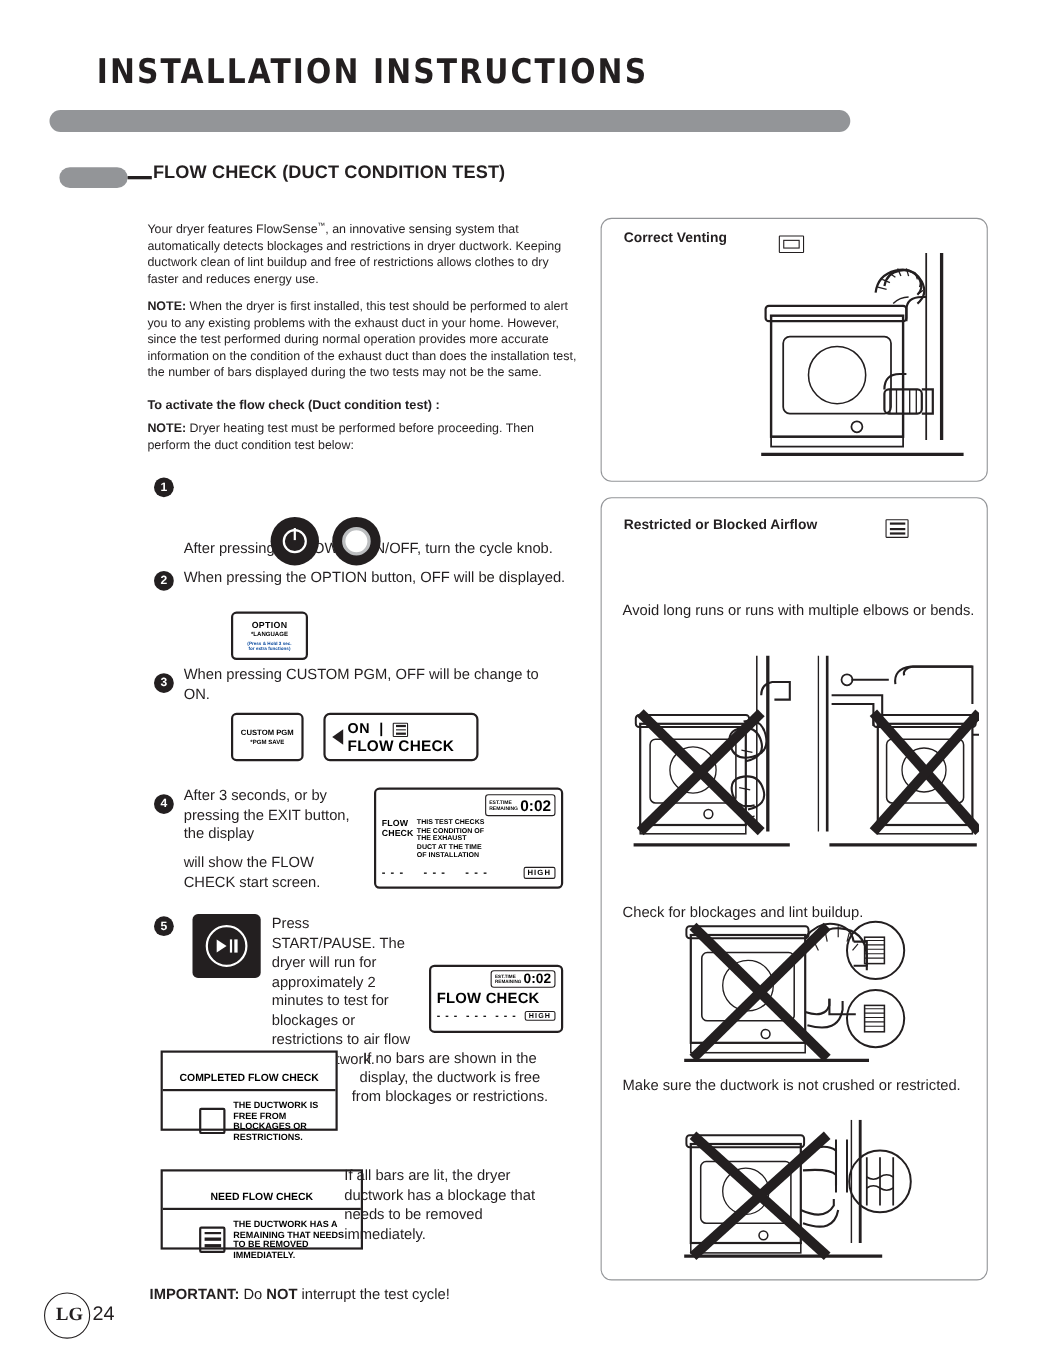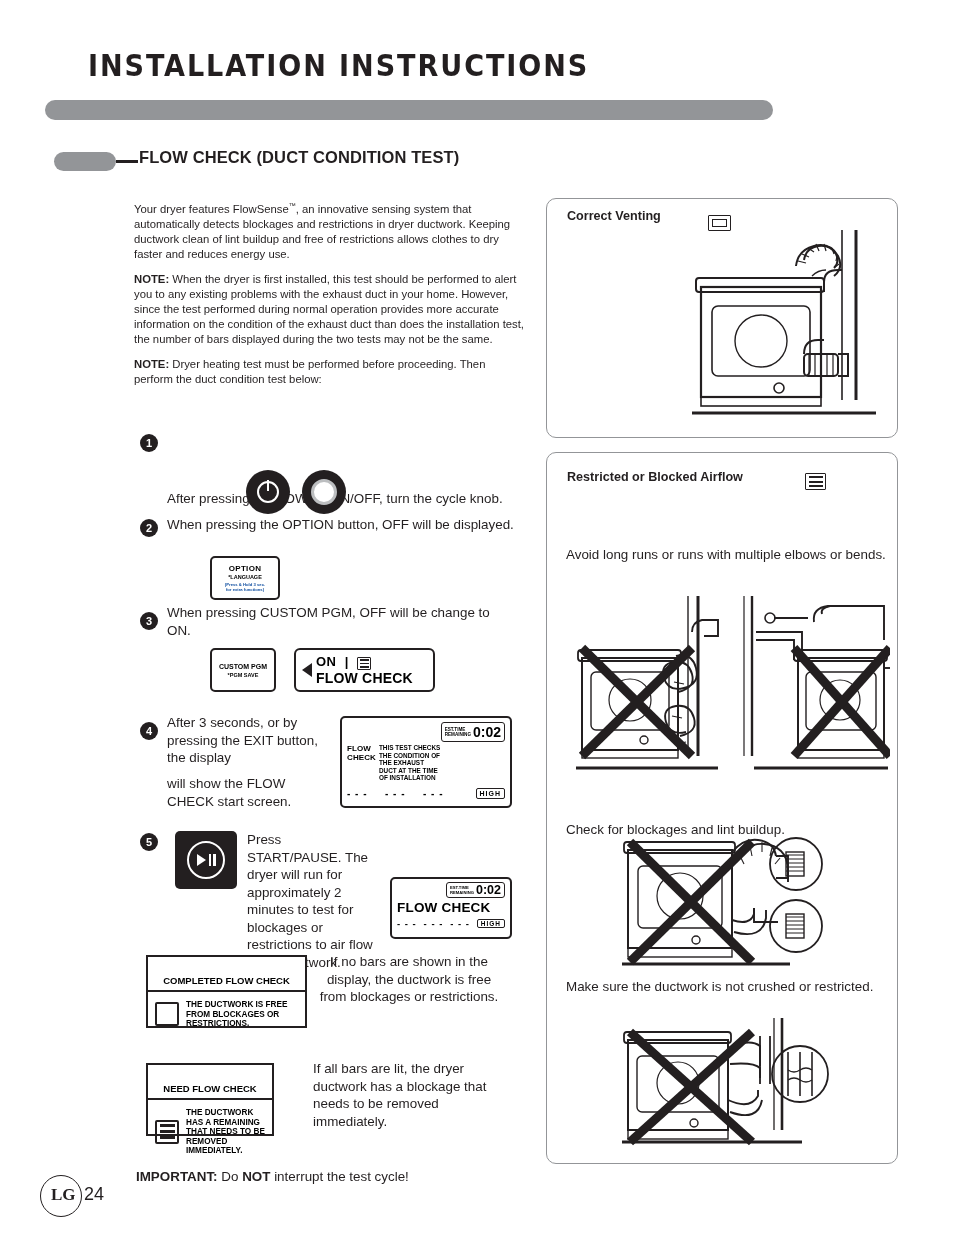--- a/index.html
+++ b/index.html
@@ -227,21 +227,21 @@
   .startbtn .pause b { display:block; width:2.5px; height:12px; background:#fff;}
 
   
   .rpanel {
     position:absolute; border:2px solid #231f20; background:#fff;
   }
   .rpanel .hdr {
     border-bottom:2px solid #231f20;
     font-size:9.5px; font-weight:bold; text-align:center; padding:18px 0 4px;
   }
-  .rpanel .body { display:flex; align-items:center; padding:8px 7px; gap:7px;}
+  .rpanel .body { display:flex; align-items:center; padding:8px 7px; gap:7px;margin-left:26px;}
   .rpanel .body .txt { font-size:8.2px; font-weight:bold; line-height:9.6px;}
   .box-empty { width:24px; height:24px; border:2.6px solid #231f20; border-radius:2px; flex:none;}
   .box-bars { width:24px; height:24px; border:2.2px solid #231f20; border-radius:2px; flex:none; position:relative;}
   .box-bars i { position:absolute; left:2.5px; right:2.5px; height:2.6px; background:#231f20;}
   .box-bars i:nth-child(1){top:2.5px;}
   .box-bars i:nth-child(2){top:8.3px;}
   .box-bars i:nth-child(3){top:14.1px;}
 
   .body-text {
     position:absolute;
@@ -282,20 +282,21 @@
 <div class="sec-rule"></div>
 <div class="sec-title">FLOW CHECK (DUCT CONDITION TEST)</div>
 
 <div class="left-col">
   <div class="para">
     <span>Your dryer features FlowSense</span><span class="sup">™</span><span>, an innovative sensing system that automatically detects blockages and restrictions in dryer ductwork. Keeping ductwork clean of lint buildup and free of restrictions allows clothes to dry faster and reduces energy use.</span>
   </div>
   <div class="para">
     <b>NOTE:</b><span> When the dryer is first installed, this test should be performed to alert you to any existing problems with the exhaust duct in your home.  However, since the test performed during normal operation provides more accurate information on the condition of the exhaust duct than does the installation test, the number of bars displayed during the two tests may not be the same.</span>
   </div>
+  <div class="subhead">To activate the flow check (Duct condition test) :</div>
   <div class="para">
     <b>NOTE:</b><span> Dryer heating test must be performed before proceeding. Then perform the duct condition test below:</span>
   </div>
 </div>
 
 <div class="step-num" style="left:140px; top:434px;">1</div>
 <div class="step-text" style="left:167px; top:450px; width:355px;margin-top:40px;">After pressing the POWER ON/OFF, turn the cycle knob.</div>
 <div class="knob-wrap">
   <div class="knob">
       <div class="inner"></div>
@@ -386,21 +387,21 @@
 
 <div class="rpanel" style="left:146px; top:955px; width:161px; height:73px;">
   <div class="hdr">COMPLETED FLOW CHECK</div>
   <div class="body">
     <div class="box-empty"></div>
     <div class="txt">THE DUCTWORK IS FREE FROM BLOCKAGES OR RESTRICTIONS.</div>
   </div>
 </div>
 <div class="body-text" style="left:313px; top:953px; width:192px;text-align:center;">If no bars are shown in the display, the ductwork is free from blockages or restrictions.</div>
 
-<div class="rpanel" style="left:146px; top:1063px; width:128px; height:73px;">
+<div class="rpanel" style="left:146px; top:1063px; width:184px; height:73px;">
   <div class="hdr">NEED FLOW CHECK</div>
   <div class="body">
     <div class="box-bars">
         <i></i>
         <i></i>
         <i></i>
       </div>
     <div class="txt">THE DUCTWORK HAS A REMAINING THAT NEEDS TO BE REMOVED IMMEDIATELY.</div>
   </div>
 </div>

